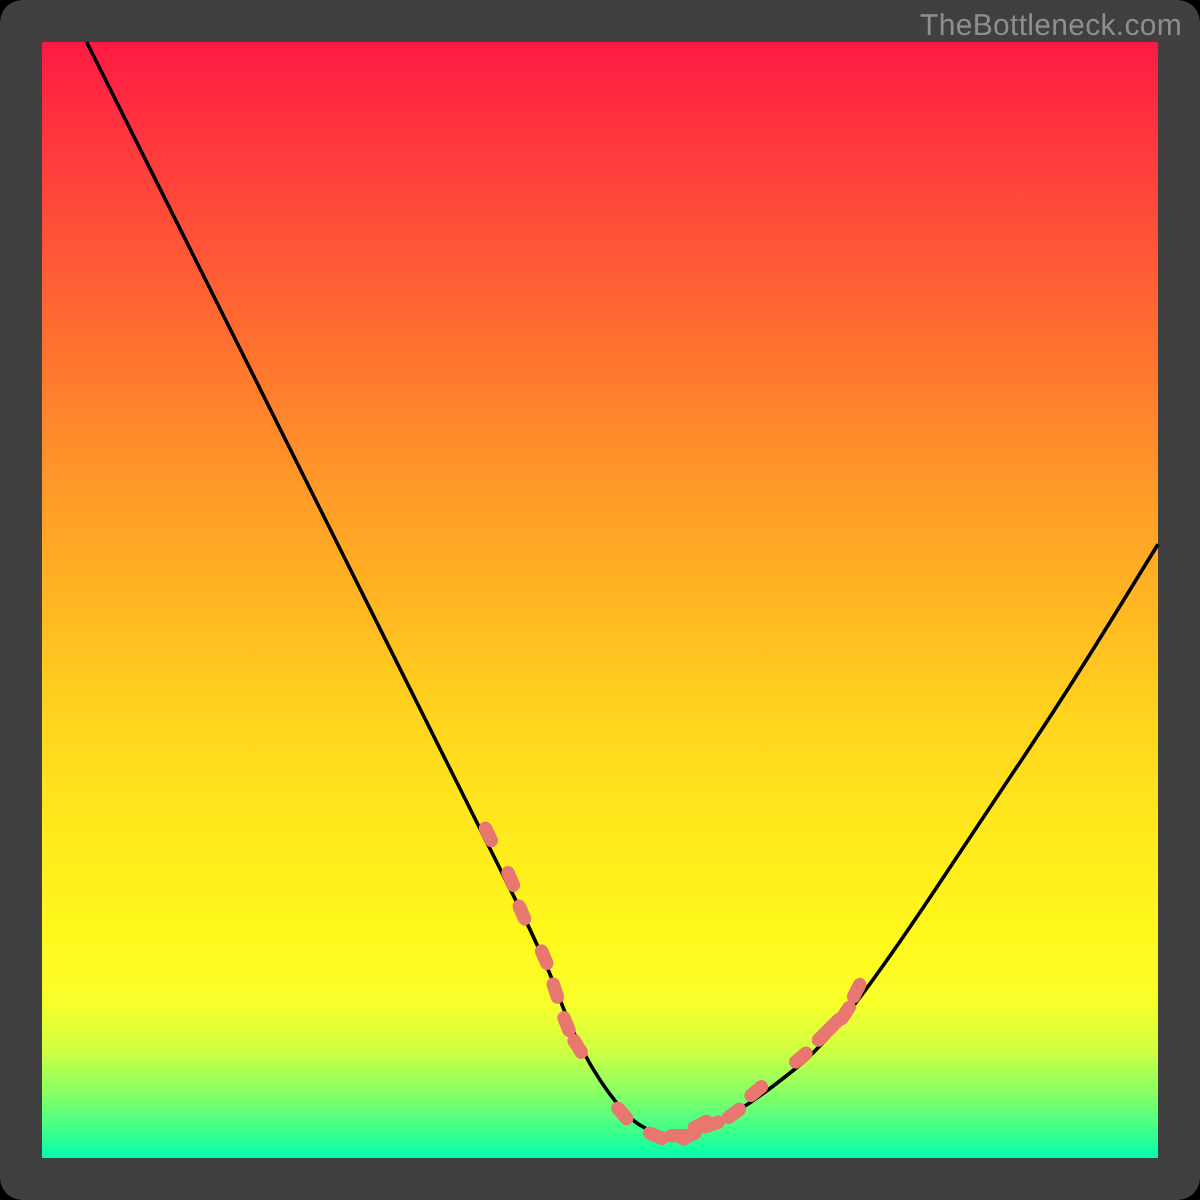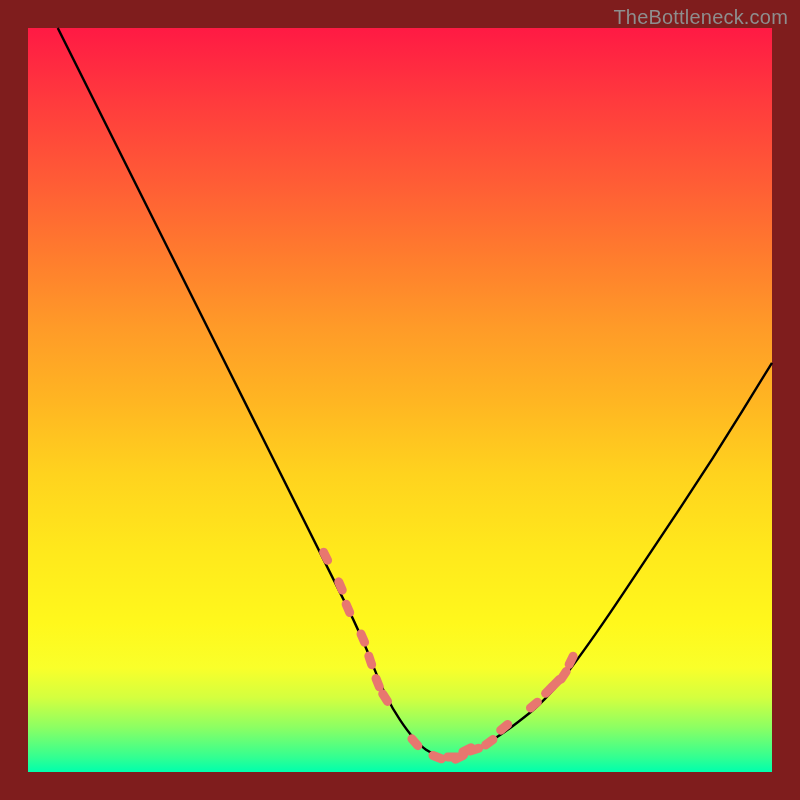--- a/index.html
+++ b/index.html
@@ -10,21 +10,22 @@
     background: #000;
     overflow: hidden;
     font-family: Arial, Helvetica, sans-serif;
   }
   .frame {
     position: absolute;
     left: 0;
     top: 0;
     width: 800px;
     height: 800px;
-    background: #7f1d1d;
+    background: #404040;
+    border-radius: 15px;
   }
   .plot {
     position: absolute;
     left: 28px;
     top: 28px;
     width: 744px;
     height: 744px;
     background: linear-gradient(
       to bottom,
       #ff1a44 0%,

